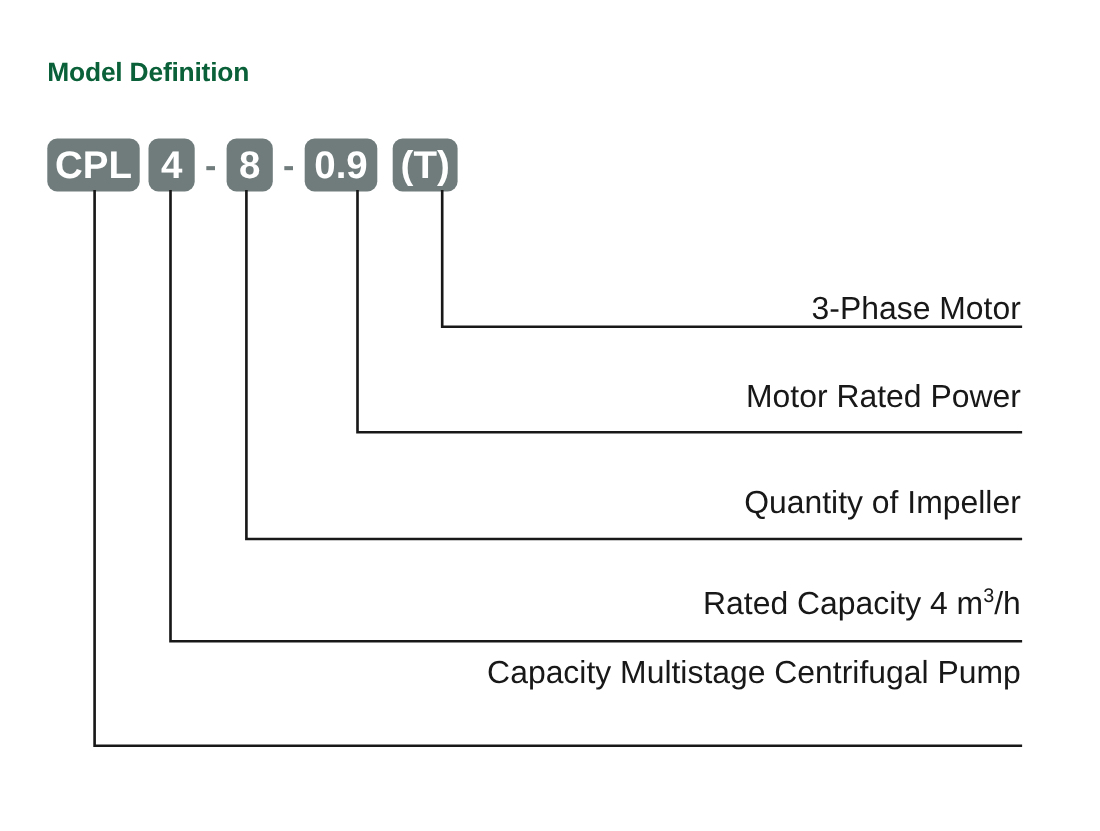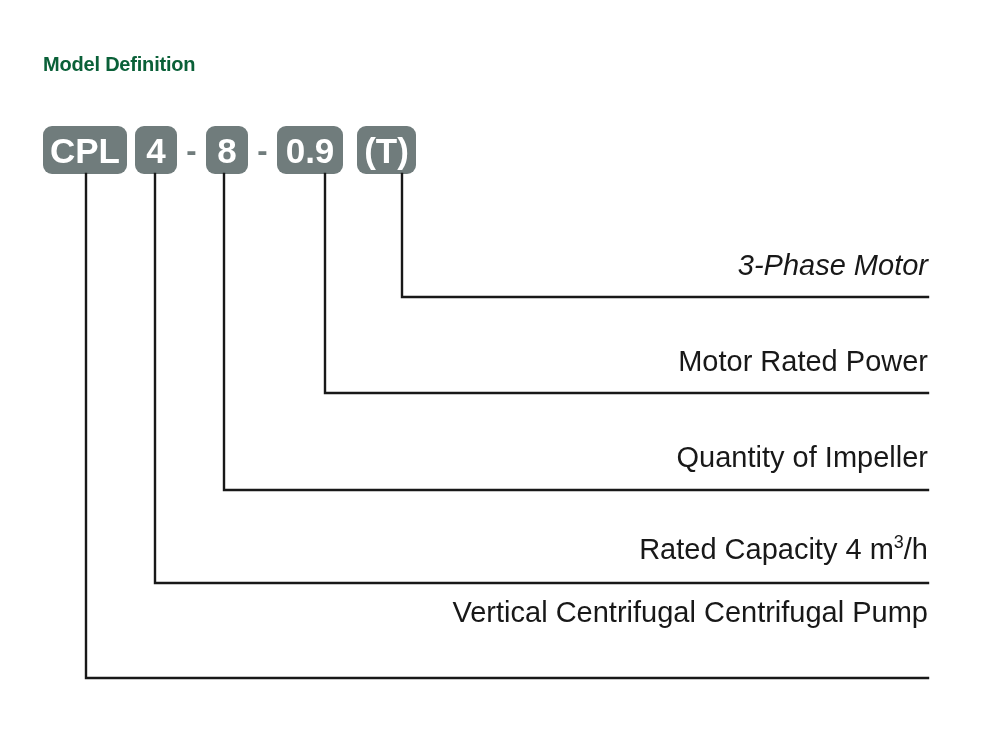--- a/index.html
+++ b/index.html
@@ -18,21 +18,21 @@
     height: 755px;
     background: #ffffff;
     overflow: hidden;
   }
 
   
   #page-title {
     position: absolute;
     left: 43px;
     top: 53px;
-    font-size: 20px;
+    font-size: 24px;
     font-weight: bold;
     letter-spacing: -0.2px;
     color: #0a6038;
     white-space: nowrap;
   }
 
   
   #model-code {
     position: absolute;
     left: 43px;
@@ -99,21 +99,21 @@
     font-size: 29px;
     line-height: 34px;
     white-space: nowrap;
     font-weight: normal;
   }
   .desc sup {
     font-size: 0.62em;
     vertical-align: super;
     line-height: 0;
   }
-  #desc-0 { top: 248px; font-style: italic; }
+  #desc-0 { top: 264px; }
   #desc-1 { top: 344px; }
   #desc-2 { top: 440px; }
   #desc-3 { top: 532px; margin-left: 16px; }
   #desc-4 { top: 595px; }
   #desc-4 .line2 { display: block; }
 </style>
 </head>
 <body>
 
 <div id="page">
@@ -141,15 +141,15 @@
     </svg>
 
   <div class="desc" id="desc-0">3-Phase Motor</div>
 
   <div class="desc" id="desc-2">Quantity of Impeller</div>
 
   <div class="desc" id="desc-1">Motor Rated Power</div>
 
   <div class="desc" id="desc-3"><span>Rated Capacity  4 m</span><sup>3</sup><span>/h</span></div>
 
-  <div class="desc" id="desc-4"><span class="line1">Vertical Centrifugal Centrifugal Pump</span></div>
+  <div class="desc" id="desc-4"><span class="line1">Capacity Multistage Centrifugal Pump</span></div>
 
 </div>
 
 </body></html>

